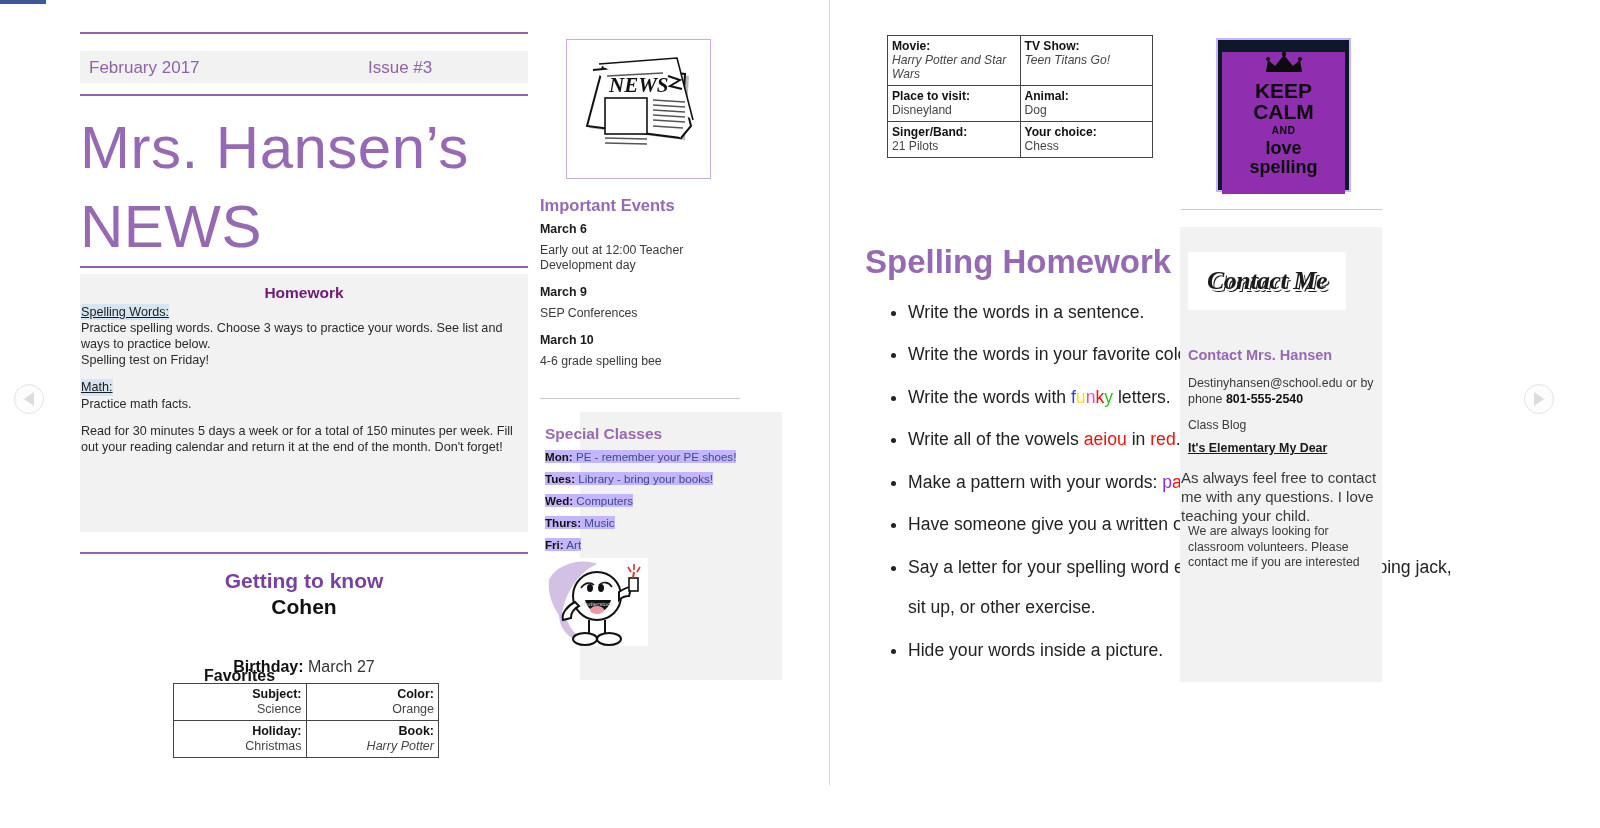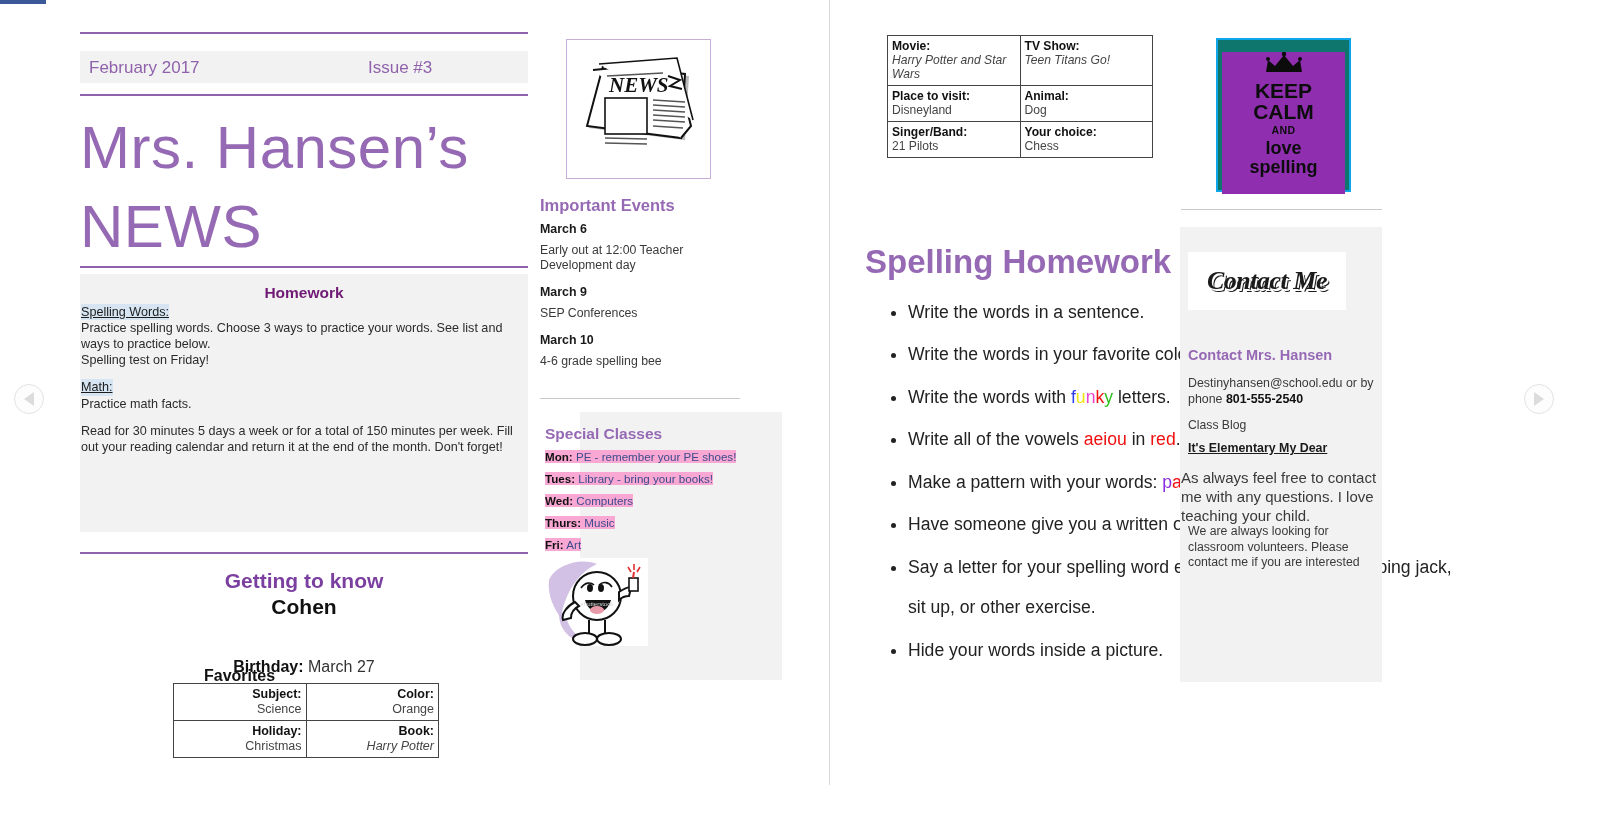--- a/index.html
+++ b/index.html
@@ -192,21 +192,21 @@
 
   .sc-box {
     position: absolute; left: 45px; top: 412px;
     width: 202px; height: 268px;
     background: #f2f2f2;
   }
   .sc-inner { position: absolute; left: -40px; top: 0; width: 200px; }
   .sc-title { position: absolute; left: 5px; top: 13px; color: #9669b4; font-weight: bold; font-size: 15.5px; }
   .sc-rows { position: absolute; left: 5px; top: 38px; width: 196px; }
   .sc-row { font-size: 11.6px; margin-bottom: 8px; line-height: 1.2; }
-  .sc-row .hl { background: #f9a8d4; }
+  .sc-row .hl { background: #c4b5fd; }
   .sc-row b { color: #111; }
   .sc-row span.v { color: #3c4b8c; }
 
   .art-img {
     position: absolute; left: 5px; top: 146px;
     width: 103px; height: 88px;
     background: #fff; overflow: hidden;
   }
 
   
@@ -239,22 +239,22 @@
     margin: 0; padding-left: 26px;
     font-size: 17.6px; color: #222;
     line-height: 2.3;
   }
   .sh-list li { margin-bottom: 2px; }
 
   
   .kc-wrap {
     position: absolute; left: 370px; top: 38px;
     width: 135px; height: 154px;
-    background: #0f766e;
-    border: 2px solid #0ea5e9;
+    background: #0f172a;
+    border: 2px solid #c4b5fd;
     padding: 4px;
   }
   .kc-poster {
     width: 100%; height: 100%;
     background: #8f2fb0;
     color: #0c0c0c;
     text-align: center;
     font-family: "Liberation Sans", sans-serif;
     position: relative;
   }

